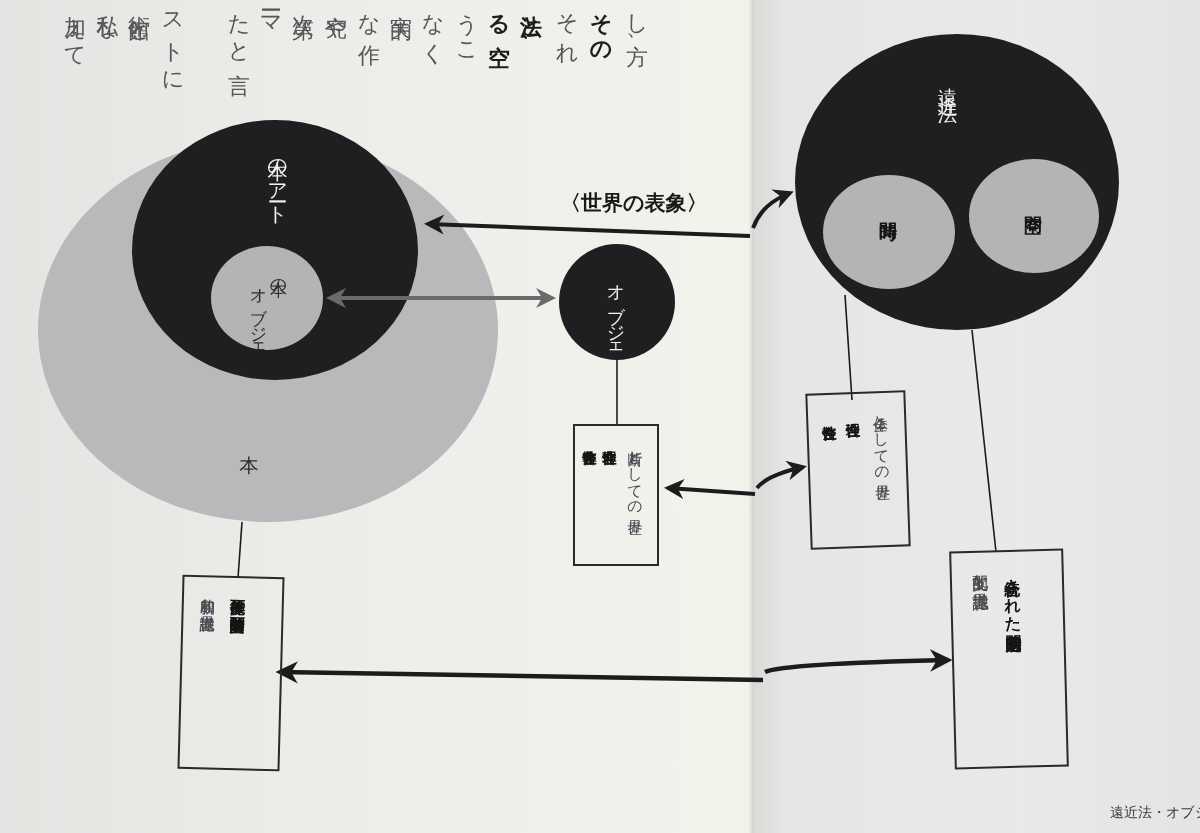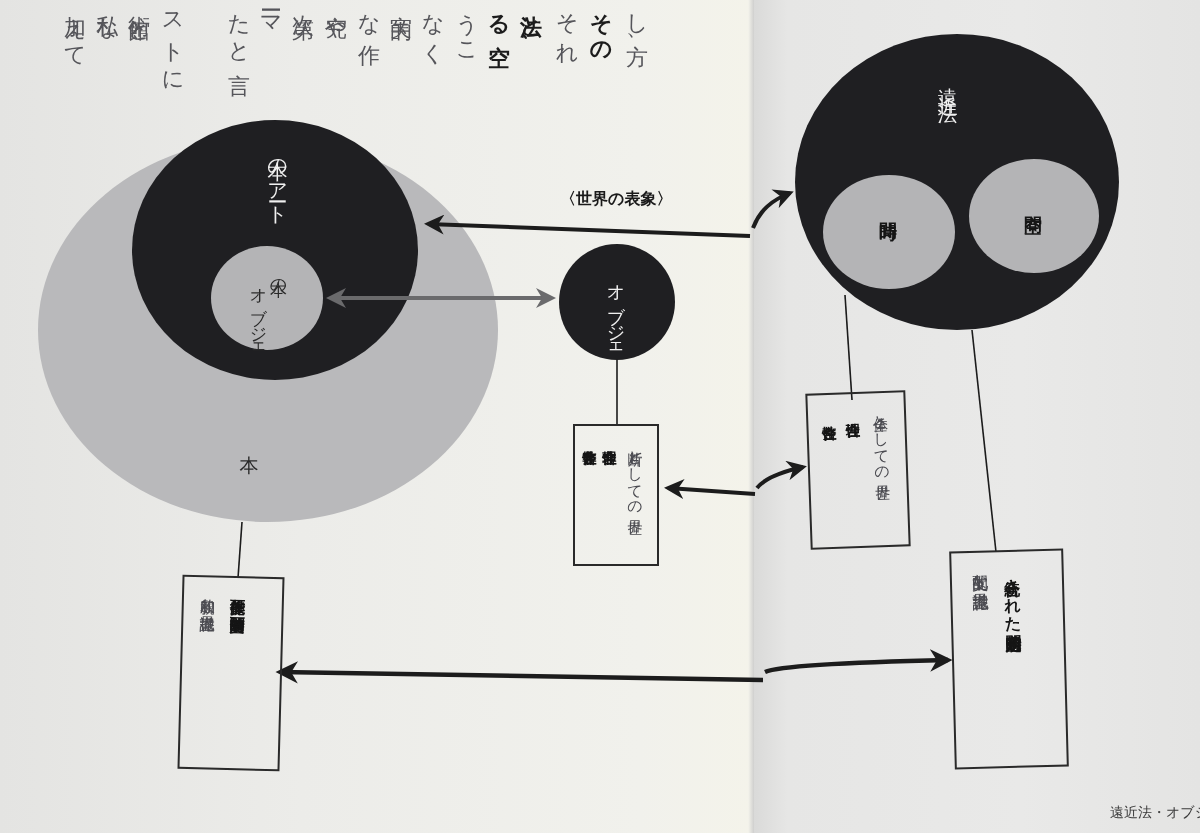--- a/index.html
+++ b/index.html
@@ -32,21 +32,21 @@
   }
   .white { color:#f0f0f0; }
   .dark { color:#2a2a2a; }
   .sans-bold { font-family:"DejaVu Sans", sans-serif; font-weight:bold; color:#151515; }
   .gray-serif { color:#4a4a50; }
   .box {
     position:absolute; border:2px solid #2a2a2a; background:transparent;
   }
   .hlabel {
     position:absolute; font-family:"DejaVu Sans", sans-serif; font-weight:bold;
-    font-size:16px; color:#1a1a1a; white-space:nowrap;
+    font-size:21px; color:#1a1a1a; white-space:nowrap;
   }
   .footer {
     position:absolute; font-size:14px; color:#3a3a3a; white-space:nowrap;
   }
 </style>
 </head>
 <body>
 
 <div class="page-left"></div>
 <div class="page-right"></div>

